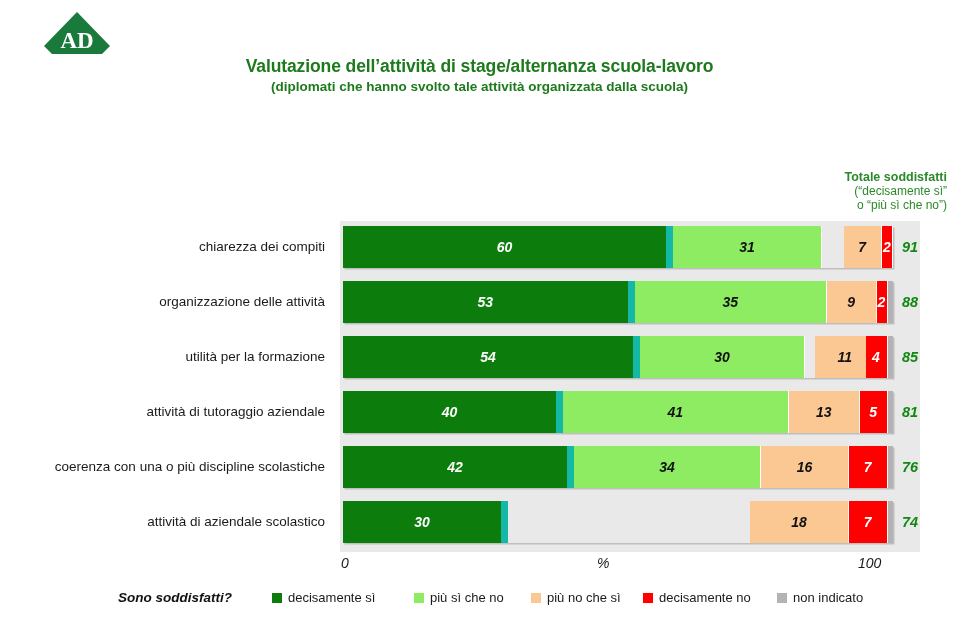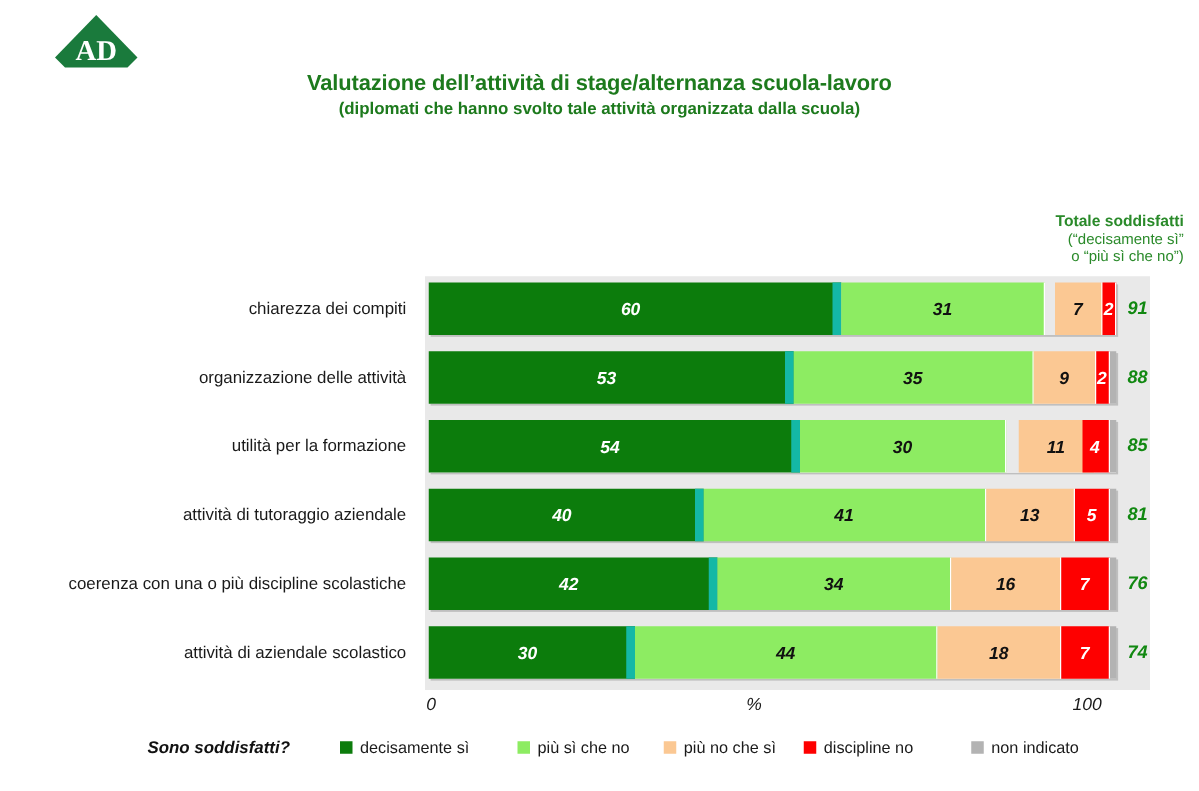--- a/index.html
+++ b/index.html
@@ -231,21 +231,21 @@
   <div class="th-line">o “più sì che no”)</div>
 </div>
 
 <div id="plot-bg"></div>
 
 <div id="rows">
     <div class="row" style="top: 5px;">
       <div class="row-label">chiarezza dei compiti</div>
       <div class="bar">
         <div class="seg s0" style="left: 0px; width: 330px;">60</div>
-        <div class="seg s1" style="left: 330px; width: 163px;">31</div>
+        <div class="seg s1" style="left: 330px; width: 149px;">31</div>
         <div class="seg s2" style="left: 500.5px; width: 38.5px;">7</div>
         <div class="seg s3" style="left: 539px; width: 11px;">2</div>
       </div>
       <div class="row-total">91</div>
     </div>
     <div class="row" style="top: 60px;">
       <div class="row-label">organizzazione delle attività</div>
       <div class="bar">
         <div class="seg s0" style="left: 0px; width: 291.5px;">53</div>
         <div class="seg s1" style="left: 291.5px; width: 192.5px;">35</div>
@@ -285,21 +285,20 @@
         <div class="seg s2" style="left: 418px; width: 88px;">16</div>
         <div class="seg s3" style="left: 506px; width: 38.5px;">7</div>
         <div class="seg s4" style="left: 544.5px; width: 5.5px;"></div>
       </div>
       <div class="row-total">76</div>
     </div>
     <div class="row" style="top: 280px;">
       <div class="row-label">attività di aziendale scolastico</div>
       <div class="bar">
         <div class="seg s0" style="left: 0px; width: 165px;">30</div>
-        <div class="seg s1" style="left: 165px; width: 242px;">44</div>
         <div class="seg s2" style="left: 407px; width: 99px;">18</div>
         <div class="seg s3" style="left: 506px; width: 38.5px;">7</div>
         <div class="seg s4" style="left: 544.5px; width: 5.5px;"></div>
       </div>
       <div class="row-total">74</div>
     </div>
   </div>
 
 <div id="axis">
   <div class="axis-tick" id="tick-0">0</div>
@@ -312,18 +311,18 @@
   <div class="legend-item" id="lg0">
     <span class="legend-swatch c0"></span><span>decisamente sì</span>
   </div>
   <div class="legend-item" id="lg1">
     <span class="legend-swatch c1"></span><span>più sì che no</span>
   </div>
   <div class="legend-item" id="lg2">
     <span class="legend-swatch c2"></span><span>più no che sì</span>
   </div>
   <div class="legend-item" id="lg3">
-    <span class="legend-swatch c3"></span><span>discipline no</span>
+    <span class="legend-swatch c3"></span><span>decisamente no</span>
   </div>
   <div class="legend-item" id="lg4">
     <span class="legend-swatch c4"></span><span>non indicato</span>
   </div>
 </div>
 
 </body></html>

